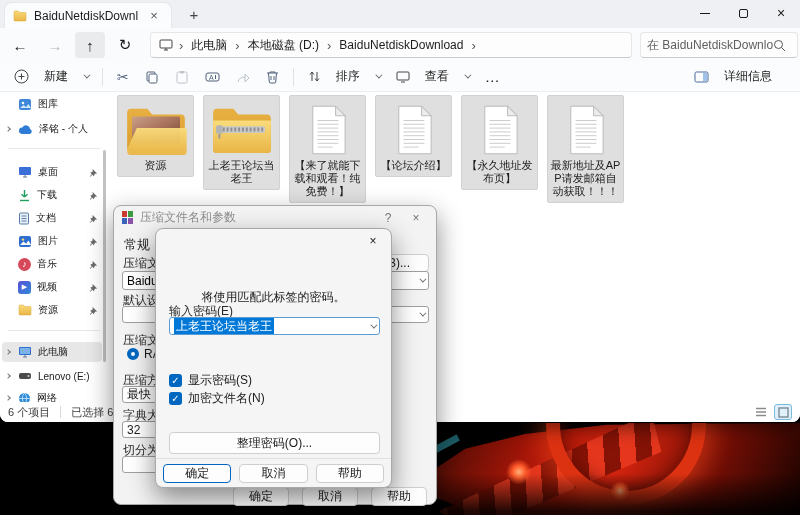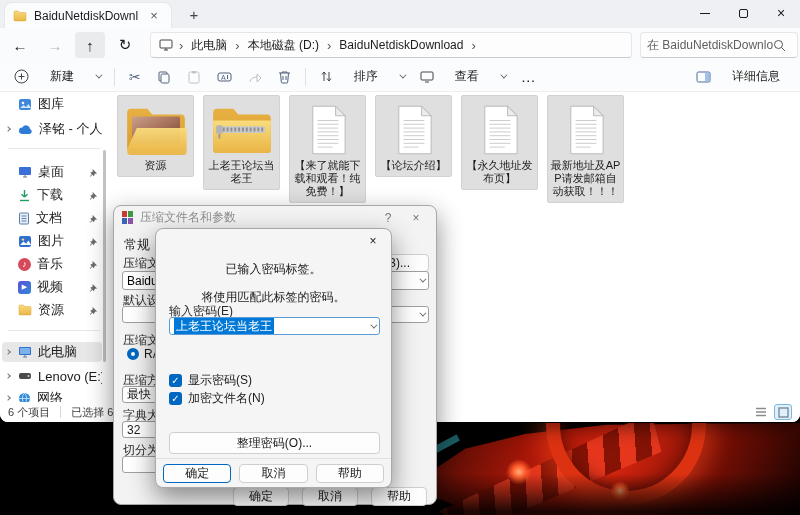--- a/index.html
+++ b/index.html
@@ -48,34 +48,34 @@
   .crumb { white-space:nowrap; color:#1b1b1b; padding:0 2px; }
   .crumb-sep { color:#555; font-size:13px; padding:0 2px; }
   .searchbox { margin-left:8px; width:158px; height:26px; background:#fdfdfd; border:1px solid #e4e6e8; border-bottom-color:#c9ccce;
                border-radius:4px; display:flex; align-items:center; padding:0 6px; overflow:hidden; }
   .searchbox input { border:none; outline:none; background:transparent; width:126px; font-size:12px; color:#333;
                      font-family:"Liberation Sans","DejaVu Sans",sans-serif; }
   .searchbox input::placeholder { color:#5f5f5f; opacity:1; }
 
   .toolbar { position:absolute; left:0; top:62px; width:100%; height:30px; background:#fbfcfd; border-bottom:1px solid #eceef0;
              display:flex; align-items:center; }
-  .tbtn { display:flex; align-items:center; gap:21px; padding:0 8px; height:24px; border-radius:4px; color:#1b1b1b; }
+  .tbtn { display:flex; align-items:center; gap:15px; padding:0 8px; height:24px; border-radius:4px; color:#1b1b1b; }
   .ticon { font-size:14px; color:#51617a; display:flex; align-items:center; }
   .ticon.dis { color:#bcc2ca; }
   .tsep { width:1px; height:18px; background:#dfe2e5; margin:0 6px; }
   .chev { display:inline-block; width:5px; height:5px; border-right:1px solid #666; border-bottom:1px solid #666; transform:rotate(45deg) translateY(-2px); }
   .chev-right { display:inline-block; width:4px; height:4px; border-right:1px solid #777; border-bottom:1px solid #777; transform:rotate(-45deg); }
-  .tb-right { margin-left:auto; display:flex; align-items:center; padding-right:12px; }
+  .tb-right { margin-left:auto; display:flex; align-items:center; padding-right:20px; }
 
   
   .sidebar { position:absolute; left:0; top:92px; width:110px; height:310px; background:#fff; overflow:hidden; }
   .srow { position:absolute; left:2px; width:100px; height:20px; display:flex; align-items:center; gap:6px; padding-left:16px; border-radius:4px; }
   .srow .exp { position:absolute; left:4px; }
   .srow.sel { background:#e7e7e7; }
-  .slabel { white-space:nowrap; overflow:hidden; font-size:13px; }
+  .slabel { white-space:nowrap; overflow:hidden; font-size:10px; }
   .pin { margin-left:auto; margin-right:4px; flex:0 0 auto; }
   .side-scroll { position:absolute; left:103px; top:58px; width:3px; height:212px; background:#c2c2c2; border-radius:2px; }
   .sdiv { position:absolute; left:8px; width:92px; height:1px; background:#e8e8e8; }
 
   
   .files { position:absolute; left:112px; top:95px; right:8px; height:220px; display:flex; align-items:flex-start; gap:9px; padding-left:5px; }
   .tile { width:77px; background:#dfdfdf; border:1px solid #d2d2d2; border-radius:2px; padding:5px 2px 4px;
           display:flex; flex-direction:column; align-items:center; }
   .thumb { height:58px; display:flex; align-items:center; justify-content:center; }
   .fname { font-size:11px; line-height:13px; text-align:center; color:#1d1d1d; word-break:break-all; }
@@ -585,21 +585,20 @@
     <div class="field" style="left:8px;top:250px;width:140px;height:17px"></div>
 
     <div class="dbtn" style="position:absolute;left:119px;top:281px;width:56px;height:19px">确定</div>
     <div class="dbtn" style="position:absolute;left:188px;top:281px;width:56px;height:19px">取消</div>
     <div class="dbtn" style="position:absolute;left:257px;top:281px;width:56px;height:19px">帮助</div>
   </div>
 
   <div class="dialog pwd">
     <div class="dctl" style="right:6px;color:#1a1a1a">×</div>
 
-    <div class="info" style="top:32px">已输入密码标签。</div>
     <div class="info" style="top:60px">将使用匹配此标签的密码。</div>
 
     <span class="dlabel" style="left:13px;top:74px">输入密码(E)</span>
     <div class="field" style="left:13px;top:88px;width:211px;height:18px;border-color:#5b9bd5">
       <span class="combo-sel">上老王论坛当老王</span>
       <span class="chev"></span>
     </div>
 
     <div class="cbrow" style="left:13px;top:143px">
       <span class="cbx">✓</span>

